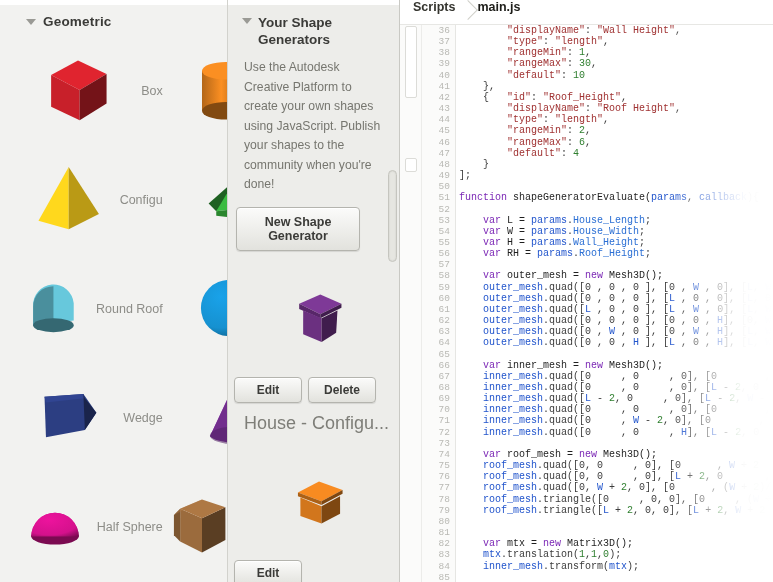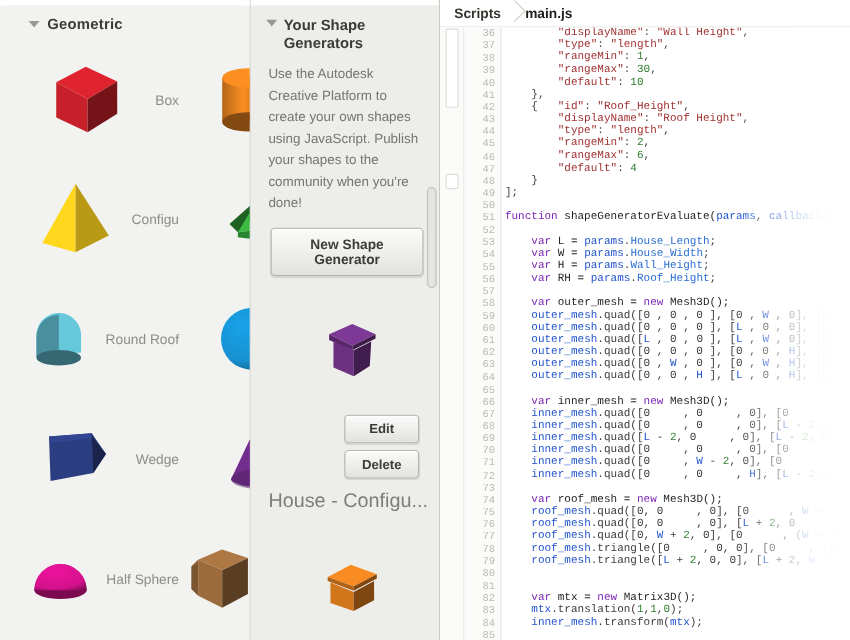--- a/index.html
+++ b/index.html
@@ -102,31 +102,31 @@
     border: 1px solid #b4b4ae;
     border-radius: 4px;
     background: linear-gradient(#fbfbfa, #e2e2dd);
     box-shadow: 0 1px 1px rgba(0,0,0,.10), inset 0 1px 0 #fff;
     font-size: 12.5px; font-weight: bold; color: #3b3b38;
     text-align: center;
     cursor: pointer;
     font-family:"Liberation Sans", sans-serif;
   }
   .btn-new {
-    margin: 12px 0 0 12px;
+    margin: 12px 0 0 2px;
     padding: 7px 8px;
-    width: 139px;
+    width: 124px;
   }
   .gen-item { position: relative; padding-top: 6px; }
   .gen-thumb {
     height: 120px; display:flex; align-items:center; justify-content:center;
     padding-left:4px;
   }
   .gen-actions {
-    display:flex; flex-direction:column; align-items:flex-end;
+    display:flex; flex-direction:row; align-items:flex-end;
     gap:6px; padding-right:18px;
   }
   .btn-sm { width: 68px; padding: 5px 0; font-size: 12px; }
   .gen-name {
     font-size: 18px; color: #7e7e78;
     padding: 10px 0 0 10px;
     white-space: nowrap;
   }
   .gen-scrollbar{
     position:absolute; right:2px; top:170px; width:9px; height:92px;
@@ -137,21 +137,21 @@
 
   
   .editor-panel {
     flex: 1; height: 582px;
     background: #fff;
     position: relative;
     overflow: hidden;
   }
   .tabbar {
     height: 25px;
-    display: flex; align-items: center;
+    display: flex; align-items: flex-start;
     background: #fff;
     padding-left: 13px;
     border-bottom: 1px solid #e7e7e4;
   }
   .crumb {
     font-size: 12.5px; font-weight: bold; color: #35352f;
     cursor: pointer;
   }
   .crumb-sep {
     width: 22px; height: 25px; position: relative; flex:0 0 auto;

